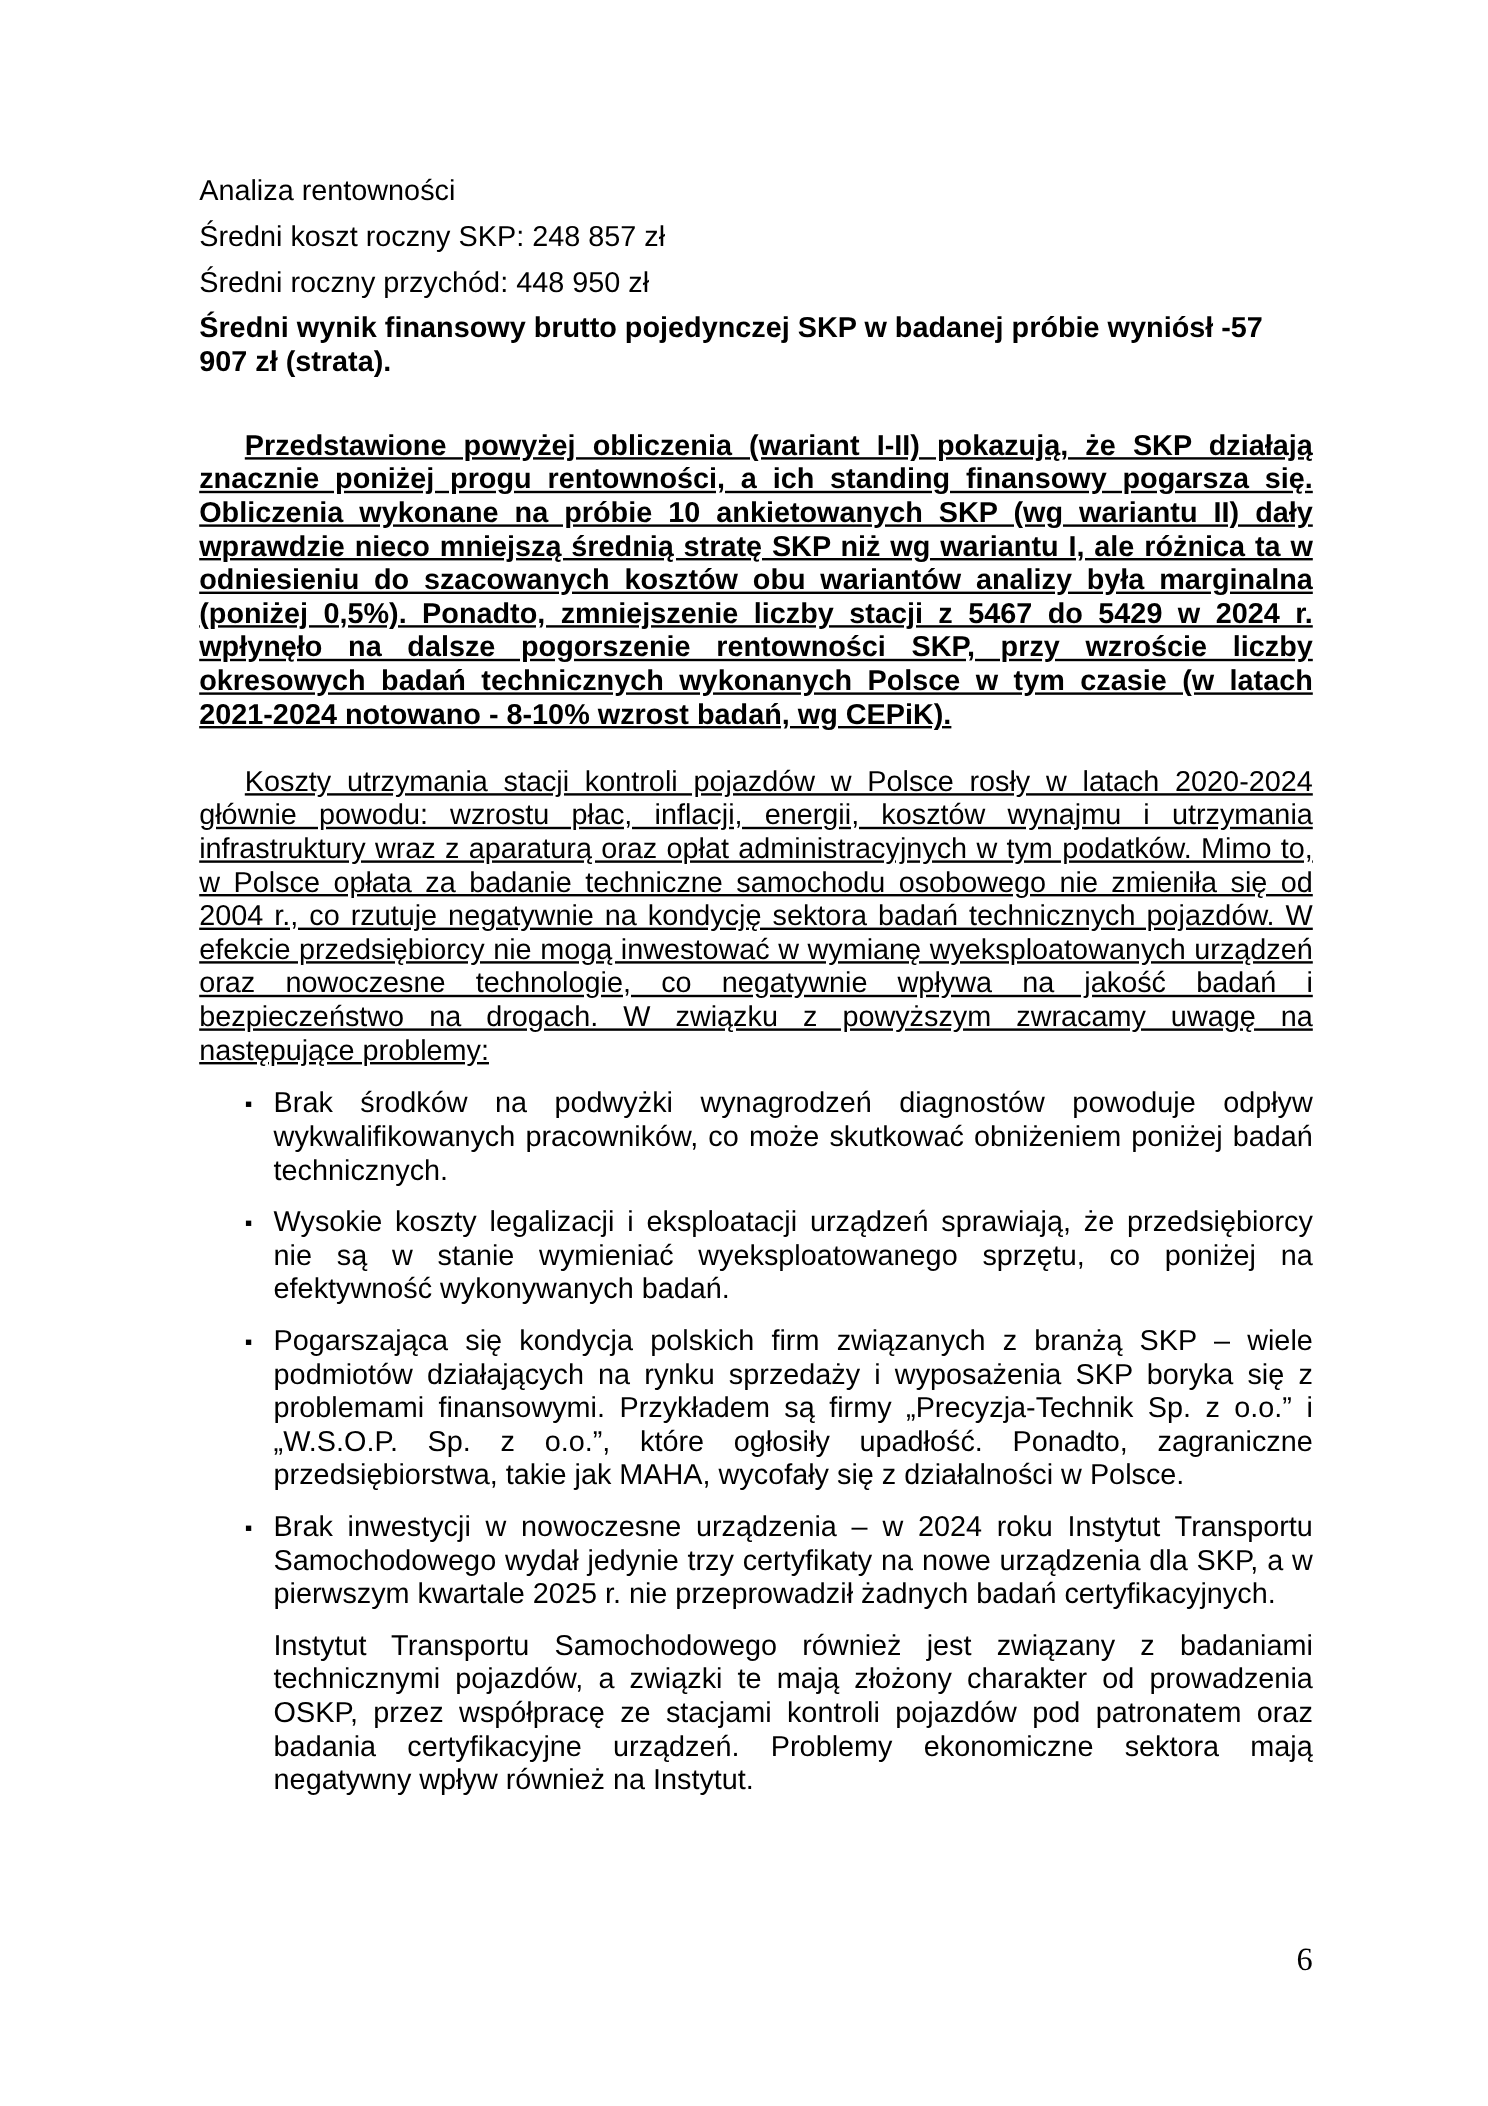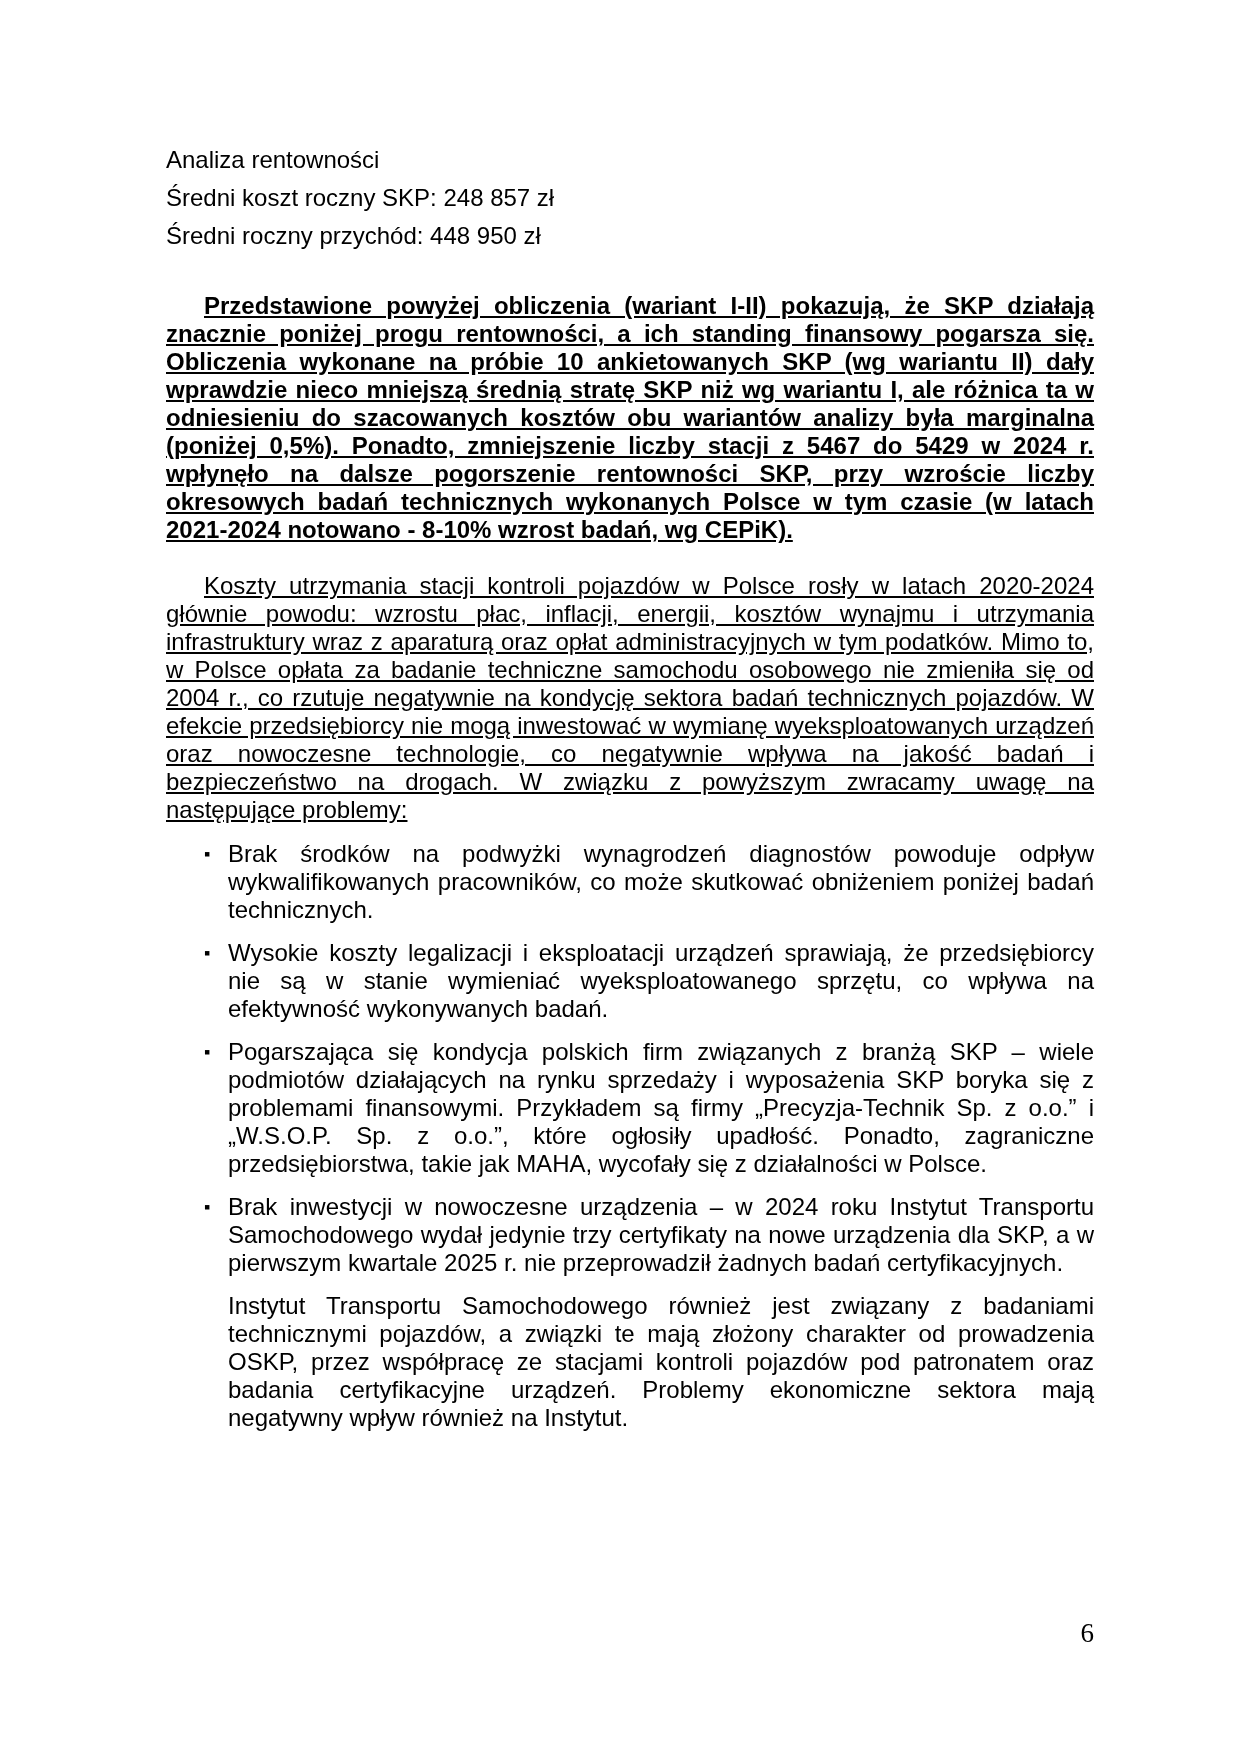--- a/index.html
+++ b/index.html
@@ -74,33 +74,34 @@
 
 <div class="page">
   <div class="content">
 
     <p class="intro-line">Analiza rentowności</p>
 
     <p class="intro-line">Średni koszt roczny SKP: 248 857 zł</p>
 
     <p class="intro-line">Średni roczny przychód: 448 950 zł</p>
 
+    <p class="bold">Średni wynik finansowy brutto pojedynczej SKP w badanej próbie wyniósł -57 907 zł (strata).</p>
 
     <p class="bold justify firstline-indent para-analysis">Przedstawione powyżej obliczenia (wariant I-II) pokazują, że SKP działają znacznie poniżej progu rentowności, a ich standing finansowy pogarsza się. Obliczenia wykonane na próbie 10 ankietowanych SKP (wg wariantu II) dały wprawdzie nieco mniejszą średnią stratę SKP niż wg wariantu I, ale różnica ta w odniesieniu do szacowanych kosztów obu wariantów analizy była marginalna (poniżej 0,5%). Ponadto, zmniejszenie liczby stacji z 5467 do 5429 w 2024 r. wpłynęło na dalsze pogorszenie rentowności SKP, przy wzroście liczby okresowych badań technicznych wykonanych Polsce w tym czasie (w latach 2021-2024 notowano - 8-10% wzrost badań, wg CEPiK).</p>
 
     <p class="justify firstline-indent para-costs">Koszty utrzymania stacji kontroli pojazdów w Polsce rosły w latach 2020-2024 głównie powodu: wzrostu płac, inflacji, energii, kosztów wynajmu i utrzymania infrastruktury wraz z aparaturą oraz opłat administracyjnych w tym podatków. Mimo to, w Polsce opłata za badanie techniczne samochodu osobowego nie zmieniła się od 2004 r., co rzutuje negatywnie na kondycję sektora badań technicznych pojazdów. W efekcie przedsiębiorcy nie mogą inwestować w wymianę wyeksploatowanych urządzeń oraz nowoczesne technologie, co negatywnie wpływa na jakość badań i bezpieczeństwo na drogach. W związku z powyższym zwracamy uwagę na następujące problemy:</p>
 
     <ul class="bullets">
       <li>
         <span class="bullet-marker">▪</span>
         <span>Brak środków na podwyżki wynagrodzeń diagnostów powoduje odpływ wykwalifikowanych pracowników, co może skutkować obniżeniem poniżej badań technicznych.</span>
       </li>
       <li>
         <span class="bullet-marker">▪</span>
-        <span>Wysokie koszty legalizacji i eksploatacji urządzeń sprawiają, że przedsiębiorcy nie są w stanie wymieniać wyeksploatowanego sprzętu, co wpływa na efektywność wykonywanych badań.</span>
+        <span>Wysokie koszty legalizacji i eksploatacji urządzeń sprawiają, że przedsiębiorcy nie są w stanie wymieniać wyeksploatowanego sprzętu, co poniżej na efektywność wykonywanych badań.</span>
       </li>
       <li>
         <span class="bullet-marker">▪</span>
         <span>Pogarszająca się kondycja polskich firm związanych z branżą SKP – wiele podmiotów działających na rynku sprzedaży i wyposażenia SKP boryka się z problemami finansowymi. Przykładem są firmy „Precyzja-Technik Sp. z o.o.” i „W.S.O.P. Sp. z o.o.”, które ogłosiły upadłość. Ponadto, zagraniczne przedsiębiorstwa, takie jak MAHA, wycofały się z działalności w Polsce.</span>
       </li>
       <li>
         <span class="bullet-marker">▪</span>
         <span>Brak inwestycji w nowoczesne urządzenia – w 2024 roku Instytut Transportu Samochodowego wydał jedynie trzy certyfikaty na nowe urządzenia dla SKP, a w pierwszym kwartale 2025 r. nie przeprowadził żadnych badań certyfikacyjnych.</span>
       </li>
     </ul>

